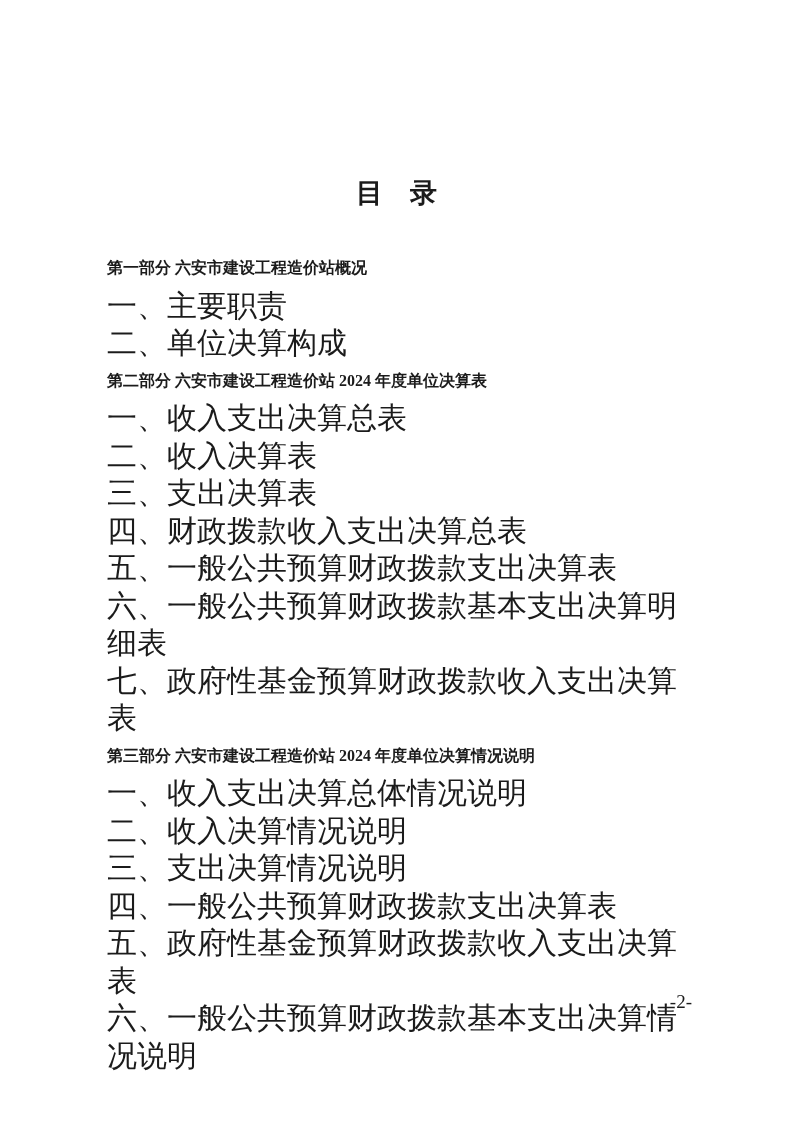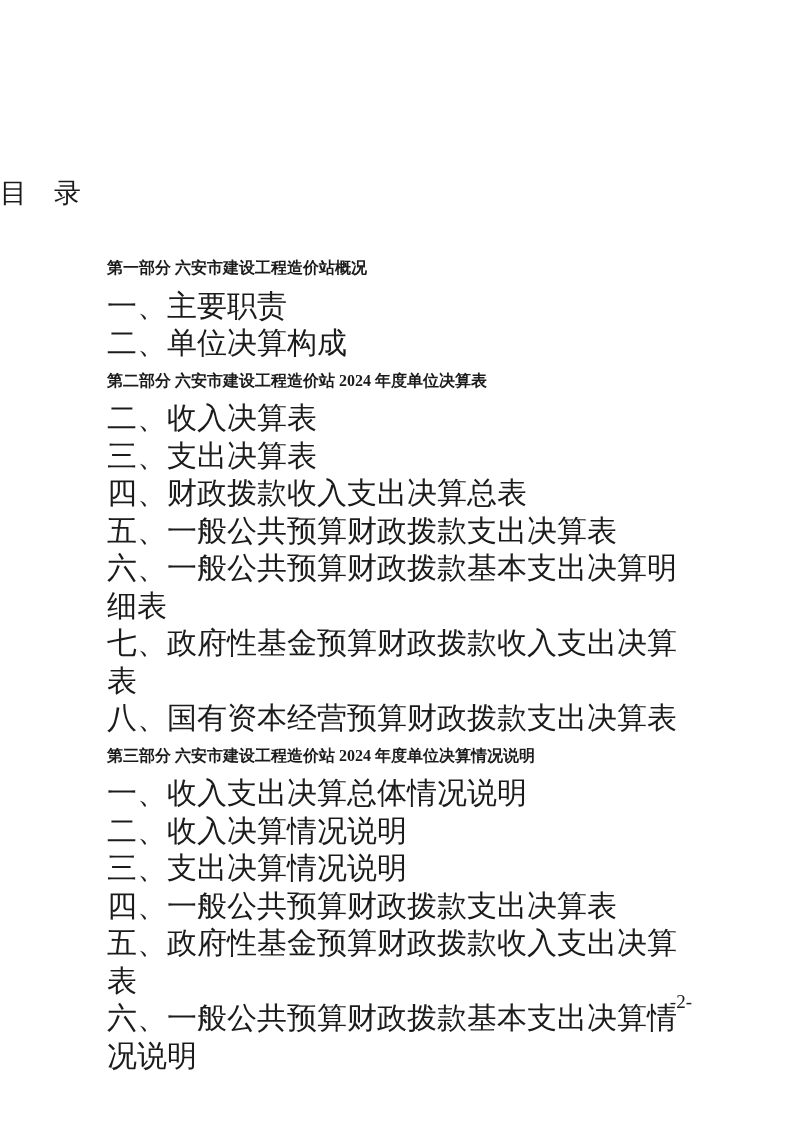--- a/index.html
+++ b/index.html
@@ -18,23 +18,23 @@
   .page {
     position: absolute;
     inset: 0;
     background: #ffffff;
   }
   .doc-title {
     position: absolute;
     top: 177px;
     left: 0;
     width: 793px;
-    text-align: left;
+    text-align: center;
     font-size: 27px;
-    font-weight: normal;
+    font-weight: bold;
     line-height: 32px;
     margin: 0;
     white-space: pre;
   }
   .toc {
     position: absolute;
     top: 249px;
     left: 107px;
     width: 582px;
     text-align: left;
@@ -66,27 +66,27 @@
 
 <div class="page">
 
   <h1 class="doc-title">目　录</h1>
 
   <div class="toc" id="toc-list">
       <div class="toc-heading">第一部分 六安市建设工程造价站概况</div>
       <div class="toc-item">一、主要职责</div>
       <div class="toc-item">二、单位决算构成</div>
       <div class="toc-heading">第二部分 六安市建设工程造价站 2024 年度单位决算表</div>
+      <div class="toc-item">一、收入支出决算总表</div>
       <div class="toc-item">二、收入决算表</div>
       <div class="toc-item">三、支出决算表</div>
       <div class="toc-item">四、财政拨款收入支出决算总表</div>
       <div class="toc-item">五、一般公共预算财政拨款支出决算表</div>
       <div class="toc-item">六、一般公共预算财政拨款基本支出决算明细表</div>
       <div class="toc-item">七、政府性基金预算财政拨款收入支出决算表</div>
-      <div class="toc-item">八、国有资本经营预算财政拨款支出决算表</div>
       <div class="toc-heading">第三部分 六安市建设工程造价站 2024 年度单位决算情况说明</div>
       <div class="toc-item">一、收入支出决算总体情况说明</div>
       <div class="toc-item">二、收入决算情况说明</div>
       <div class="toc-item">三、支出决算情况说明</div>
       <div class="toc-item">四、一般公共预算财政拨款支出决算表</div>
       <div class="toc-item">五、政府性基金预算财政拨款收入支出决算表</div>
       <div class="toc-item">六、一般公共预算财政拨款基本支出决算情况说明</div>
     </div>
 
   <div class="page-number">-2-</div>

